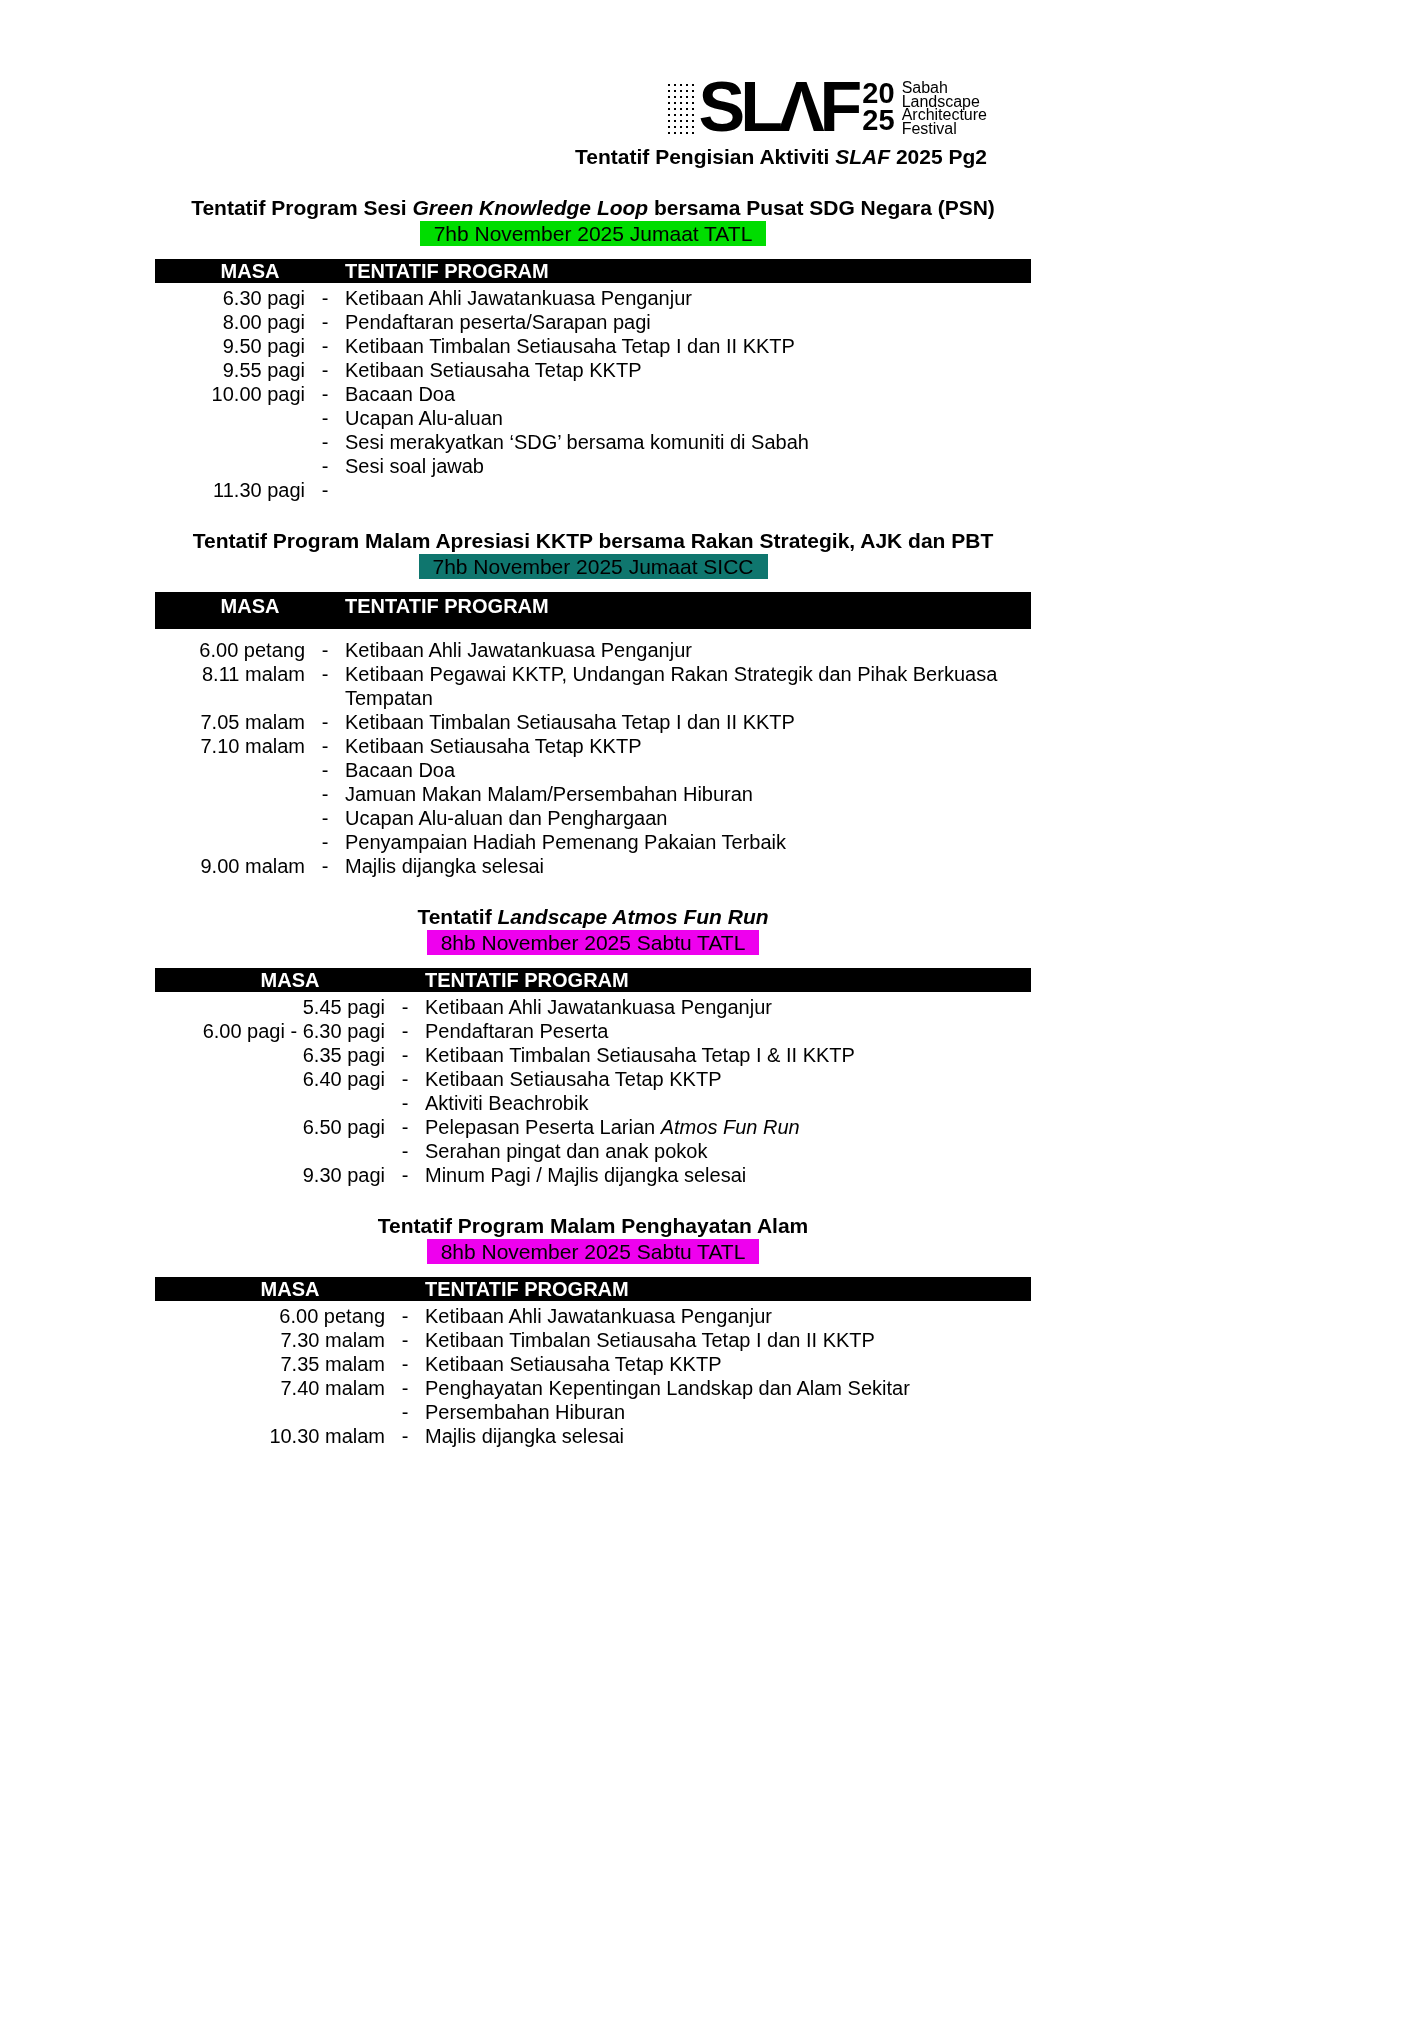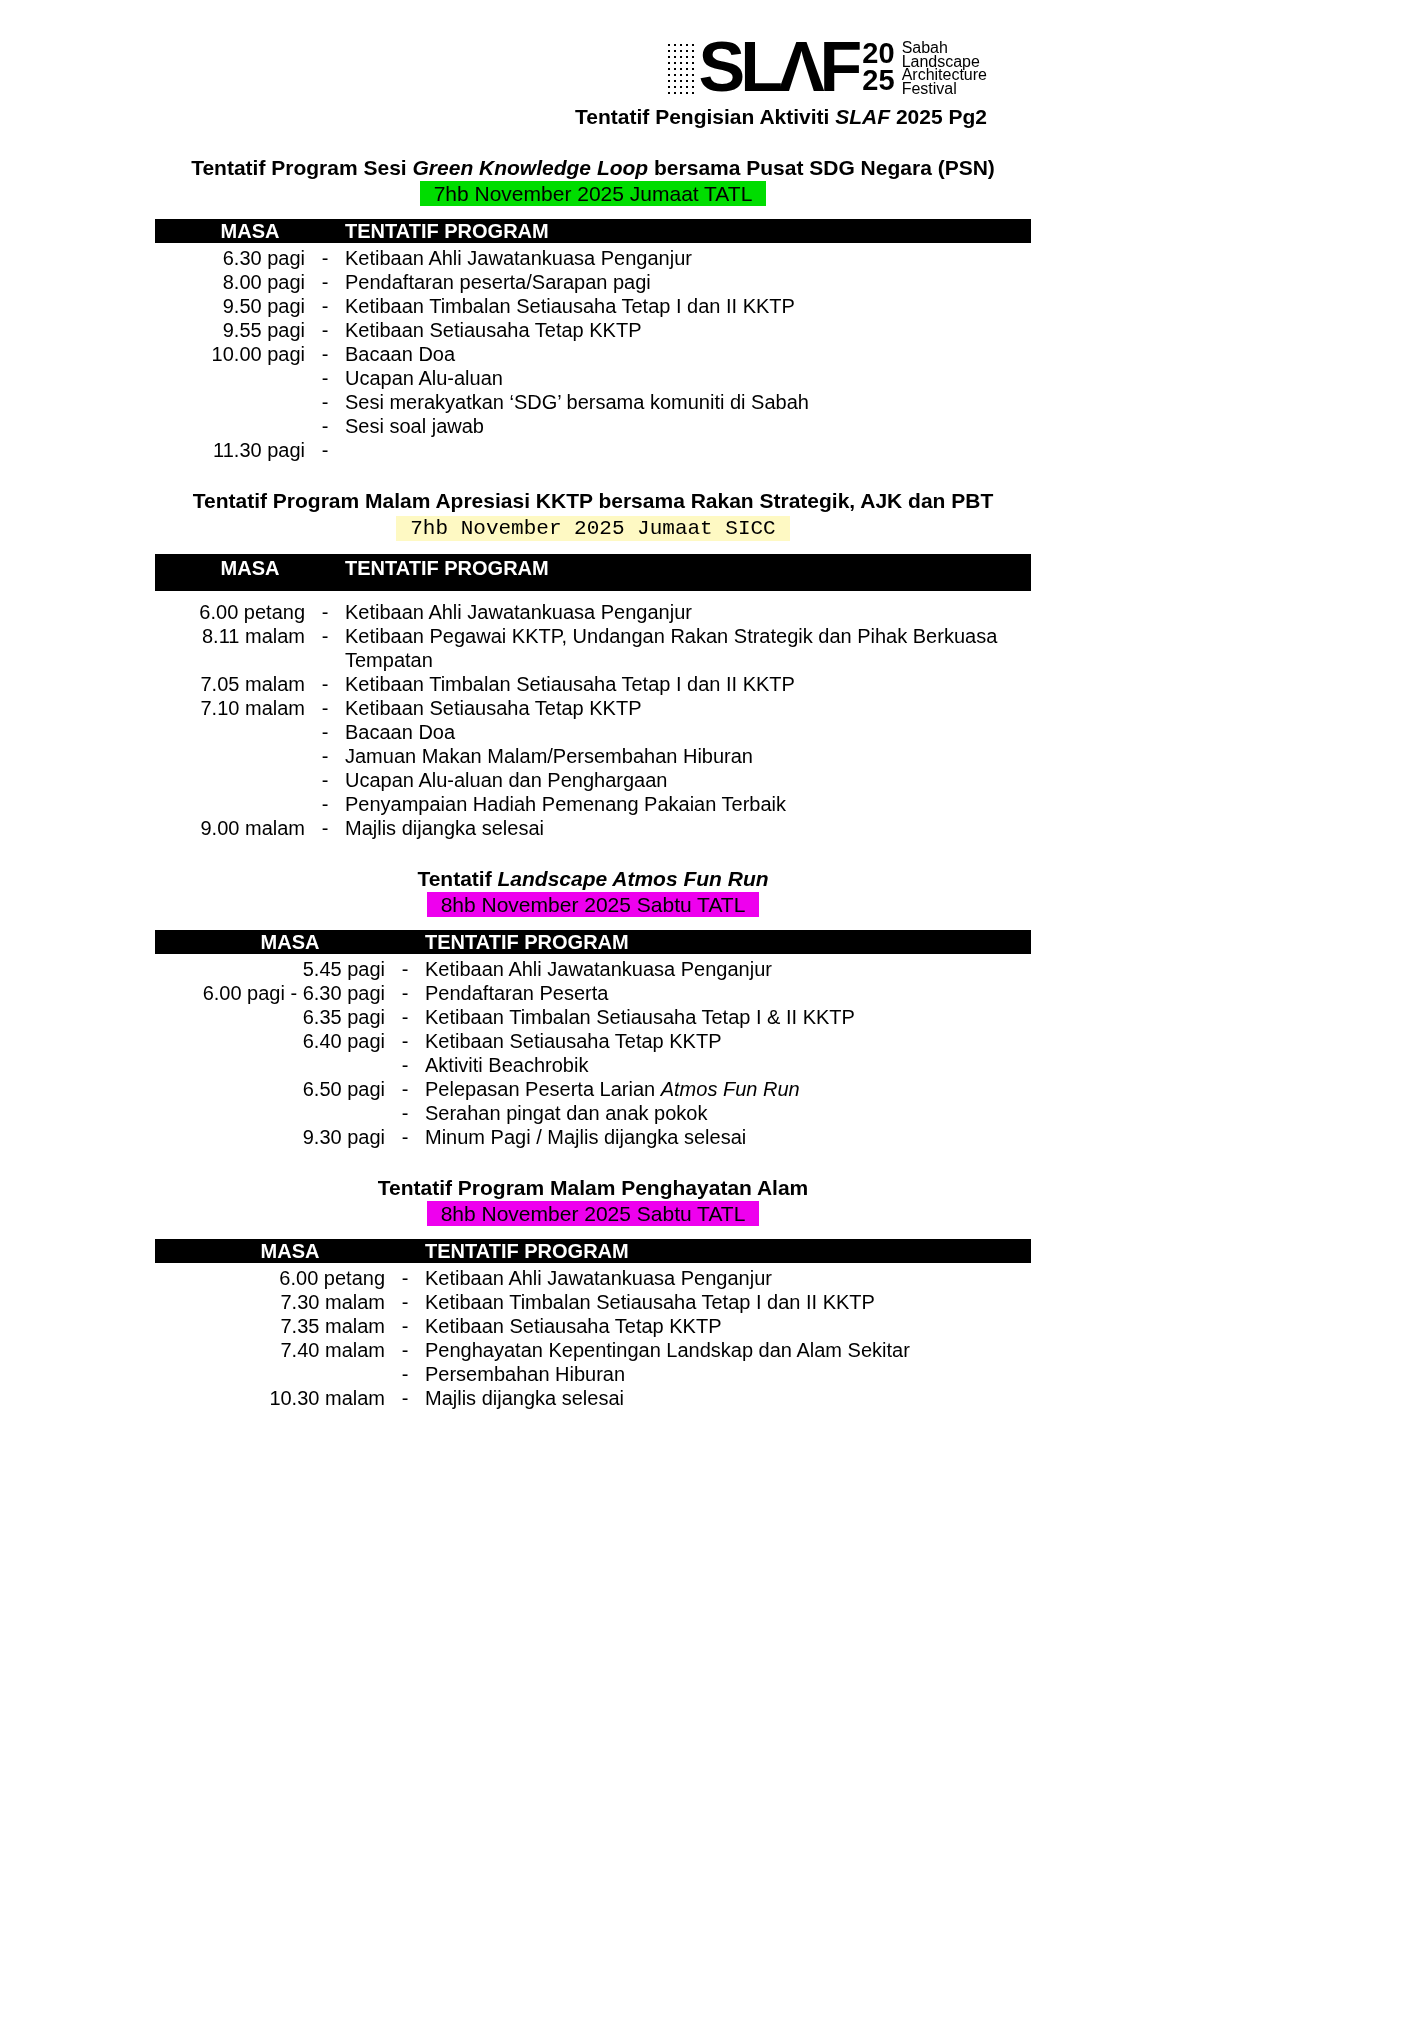--- a/index.html
+++ b/index.html
@@ -5,21 +5,21 @@
   * { box-sizing: border-box; }
   html, body { margin: 0; padding: 0; background: #ffffff; }
   .page {
     width: 1428px; height: 2028px; background: #fff; position: relative;
     font-family: "Liberation Sans", "DejaVu Sans", sans-serif; color: #000;
     overflow: hidden;
   }
   .content { position: absolute; left: 155px; top: 0; width: 876px; }
 
   
-  .hdr { padding-top: 40px; display: flex; flex-direction: column; align-items: flex-end; padding-right: 44px; }
+  .hdr { padding-top: 80px; display: flex; flex-direction: column; align-items: flex-end; padding-right: 44px; }
   .logo { display: flex; align-items: flex-start; }
   .dots {
     width: 30px; height: 54px; margin-right: 2px; margin-top: 2px;
     background-image: radial-gradient(circle, #000 1.3px, rgba(0,0,0,0) 1.45px);
     background-size: 6px 6px;
   }
   .wordmark { font-size: 70px; font-weight: bold; letter-spacing: -5px; line-height: 54px; }
   .year { display: flex; flex-direction: column; font-weight: bold; font-size: 29px; line-height: 27px; margin-left: 5px; }
   .tagline { display: flex; flex-direction: column; font-size: 16px; line-height: 13.5px; margin-left: 7px; padding-top: 1px; }
   .doc-title { font-size: 21px; font-weight: bold; margin-top: 9px; }
@@ -122,21 +122,21 @@
               </div>
               <div class="trow">
                 <div class="td-time">11.30 pagi</div>
                 <div class="td-dash">-</div>
               </div>
             </div>
           </div>
         </section>
         <section class="section">
           <div class="sec-title"><span>Tentatif Program Malam Apresiasi KKTP bersama Rakan Strategik, AJK dan PBT</span></div>
-          <div class="sec-sub"><span class="hl" style="background-color: #fef9c3; font-family: Liberation Mono, monospace;">7hb November 2025 Jumaat SICC</span></div>
+          <div class="sec-sub"><span class="hl" style="background-color: #0f766e;">7hb November 2025 Jumaat SICC</span></div>
           <div class="ptable">
             <div class="thead tall">
               <div class="th-masa">MASA</div>
               <div class="th-prog">TENTATIF PROGRAM</div>
             </div>
             <div class="tbody padded">
               <div class="trow">
                 <div class="td-time">6.00 petang</div>
                 <div class="td-dash">-</div>
                 <div class="td-text"><span>Ketibaan Ahli Jawatankuasa Penganjur</span></div>

